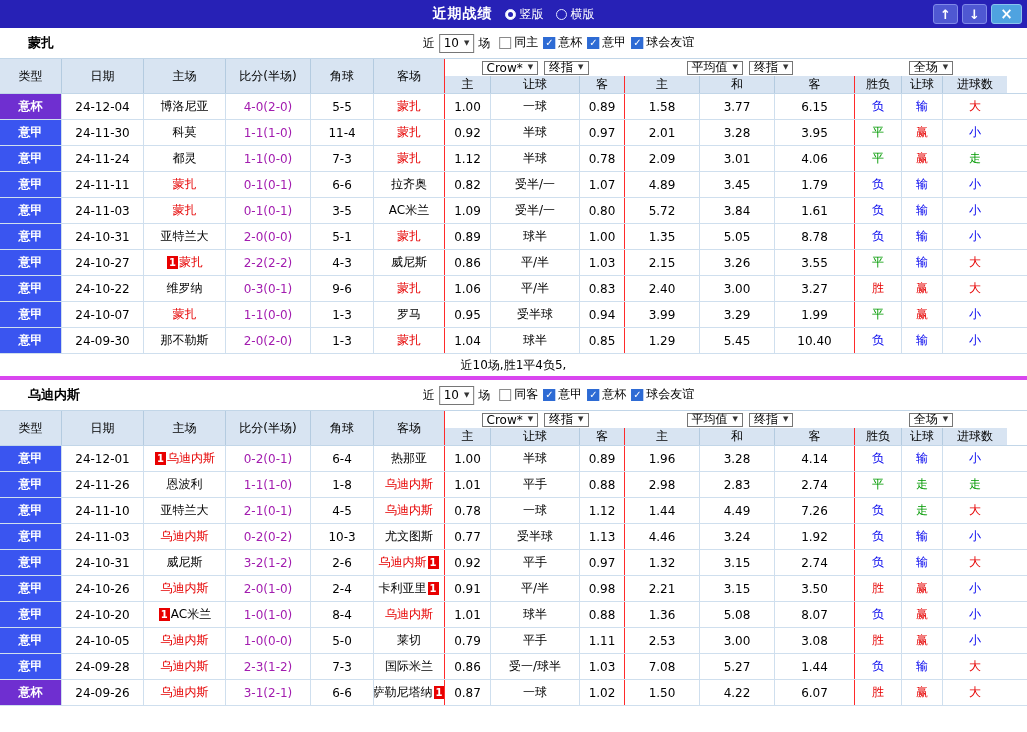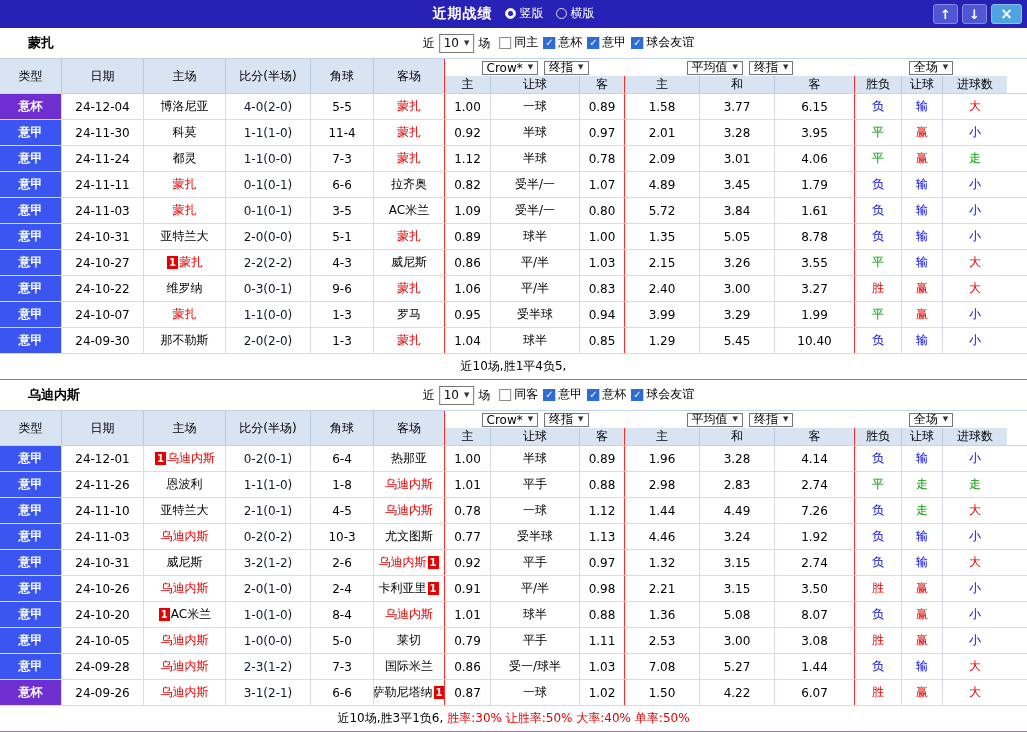--- a/index.html
+++ b/index.html
@@ -1,21 +1,21 @@
 <!DOCTYPE html>
 <html><head>
 <meta charset="utf-8">
 <style>
   *{box-sizing:border-box;margin:0;padding:0}
   body{width:1027px;height:732px;overflow:hidden;background:#fff;color:#000;
        font-family:"DejaVu Sans","Liberation Sans",sans-serif;font-size:12px}
 
   
   .titlebar{height:28px;background:#2721b6;position:relative;display:flex;align-items:center}
-  .tb-center{position:absolute;left:0;right:0;display:flex;justify-content:center;align-items:flex-start;gap:12px;color:#fff}
+  .tb-center{position:absolute;left:0;right:0;display:flex;justify-content:center;align-items:flex-end;gap:12px;color:#fff}
   .tb-title{font-size:14px;font-weight:bold;letter-spacing:1px}
   .radio-wrap{display:inline-flex;align-items:center;gap:4px;cursor:pointer}
   .radio{width:11px;height:11px;border-radius:50%;border:1px solid #dfe4ff;background:transparent;position:relative;display:inline-block}
   .radio.checked{background:#fff}
   .radio.checked::after{content:"";position:absolute;left:2px;top:2px;width:5px;height:5px;border-radius:50%;background:#2721b6}
   .tb-actions{position:absolute;right:5px;top:4px;display:flex;gap:4px}
   .tb-btn{width:25px;height:20px;border-radius:3px;background:#4f58d2;border:1px solid #8089e8;color:#fff;
           display:flex;align-items:center;justify-content:center;font-size:13px;font-weight:bold;cursor:pointer}
   .tb-btn.close{width:31px;background:#4fa3e0;border-color:#8ac4ef;font-size:15px}
 
@@ -45,26 +45,26 @@
   .g-ah{width:180px}.g-eu{width:230px}.g-res{width:152px}
 
   
   .row{height:26px;display:flex;border-bottom:1px solid #cfdfee}
   .cell{display:flex;align-items:center;justify-content:center;border-right:1px solid #cfdfee;height:100%;white-space:nowrap;overflow:hidden}
   .cell.c14,.hcell.c14{border-right:none}
   .sep{border-right:1px solid #ff2a2a !important}
   .badge{color:#fff;font-weight:bold}
   .badge.lg{background:#3a55f0}
   .badge.cup{background:#6f2fd0}
-  .score{color:#0f172a}
+  .score{color:#a21caf}
   .tm.focus{color:#e60000}
   .card{background:#e80000;color:#fff;font-size:10px;font-weight:bold;min-width:11px;height:13px;line-height:13px;text-align:center;display:inline-block;margin:0 1px}
   .t-red{color:#e60000}.t-green{color:#009900}.t-blue{color:#0000ee}
 
-  .summary{height:26px;display:flex;align-items:center;justify-content:center;border-bottom:1px solid #d946ef;gap:4px}
+  .summary{height:26px;display:flex;align-items:center;justify-content:center;border-bottom:4px solid #d946ef;gap:4px}
   .sum-stats{color:#e60000}
 </style>
 </head>
 <body>
 
 <div class="titlebar">
   <div class="tb-center">
     <span class="tb-title">近期战绩</span>
     <label class="radio-wrap">
       <span class="radio checked"></span>
@@ -676,17 +676,13 @@
         <div class="cell c7">一球</div>
         <div class="cell c8 sep">1.02</div>
         <div class="cell c9">1.50</div>
         <div class="cell c10">4.22</div>
         <div class="cell c11 sep">6.07</div>
         <div class="cell c12 t-red">胜</div>
         <div class="cell c13 t-red">赢</div>
         <div class="cell c14 t-red">大</div>
       </div>
     </div>
-  <div class="summary">
-    <span class="sum-rec">近10场,胜3平1负6,</span>
-    <span class="sum-stats">胜率:30% 让胜率:50% 大率:40% 单率:50%</span>
-  </div>
 </div>
 
 </body></html>

